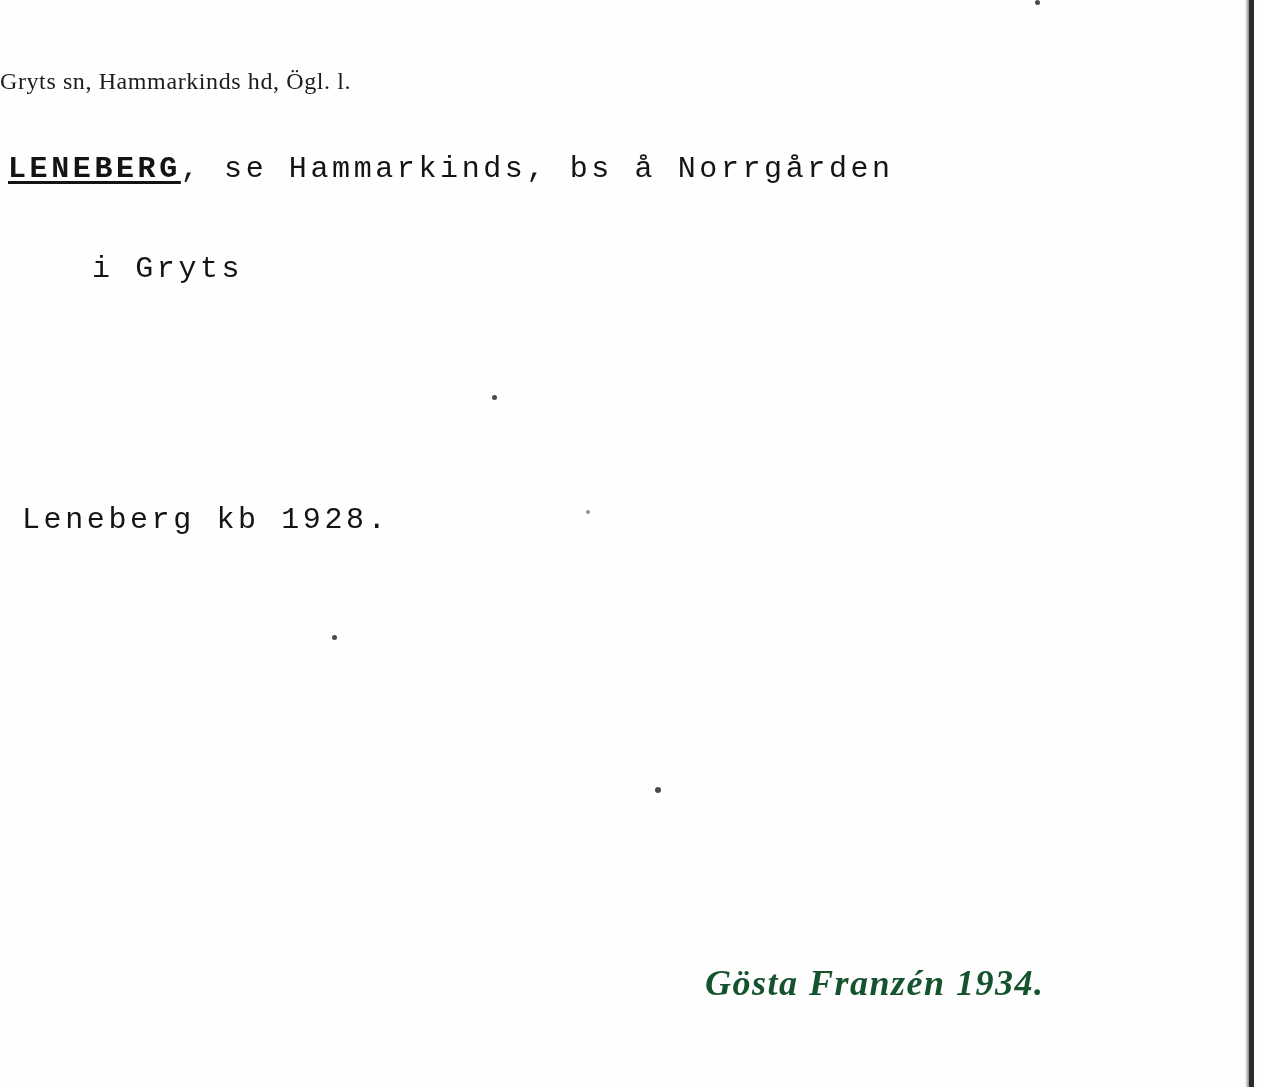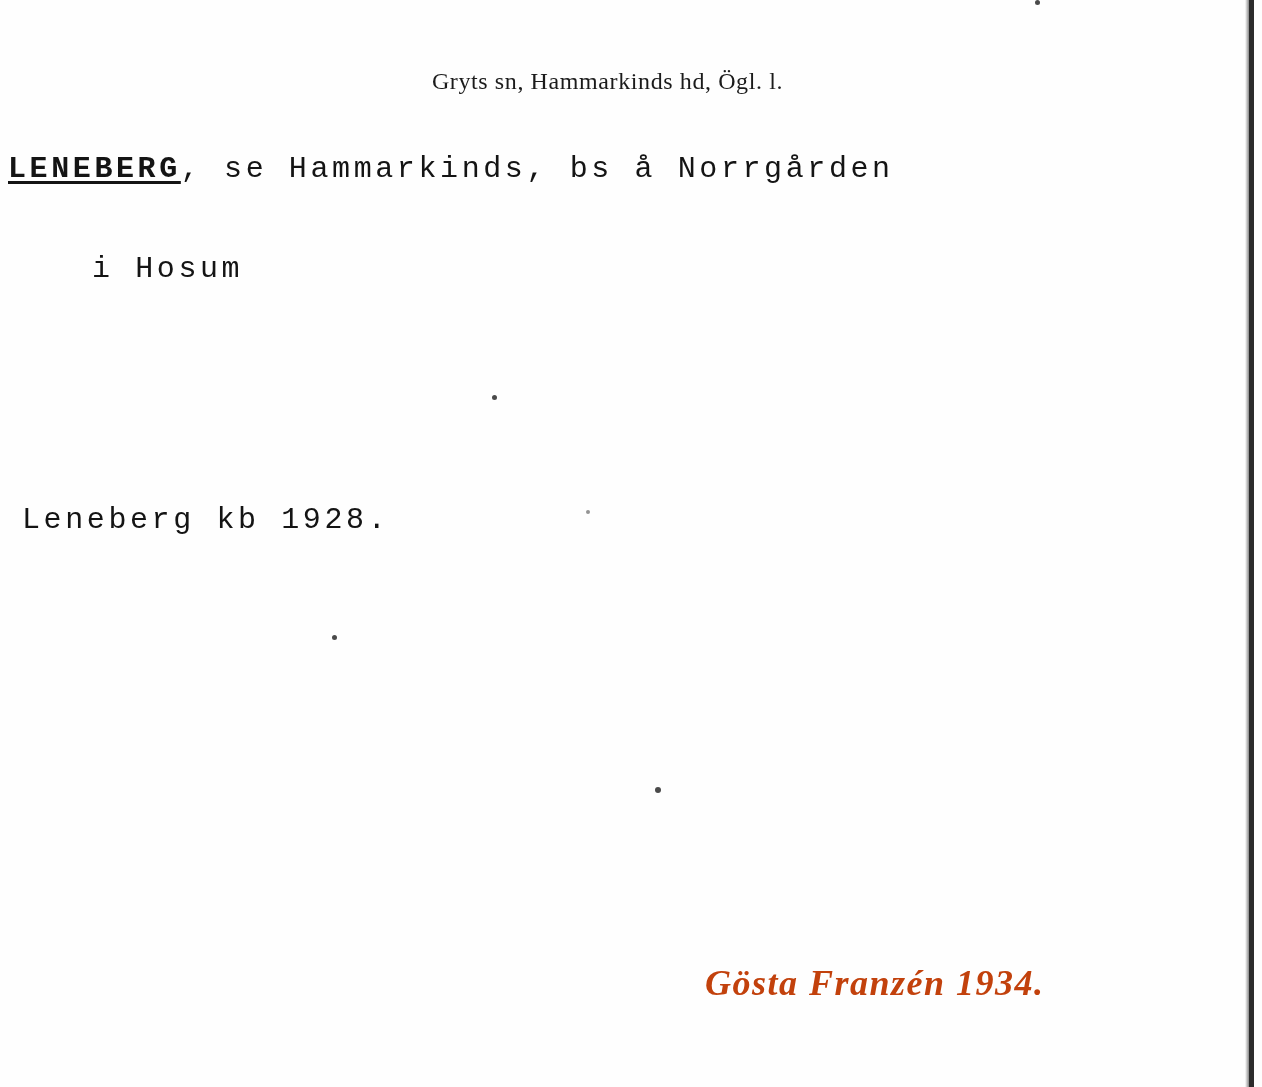--- a/index.html
+++ b/index.html
@@ -43,21 +43,21 @@
     height: 1087px;
     background: linear-gradient(to left, rgba(40,40,40,0.55), rgba(255,255,255,0));
   }
 
   
   .header-line {
     position: absolute;
     left: 0;
     top: 62px;
     width: 1215px;
-    text-align: center;
+    text-align: left;
     font-family: "Liberation Serif", serif;
     font-size: 30px;
     letter-spacing: 1.2px;
     color: #1b1b1b;
     white-space: nowrap;
   }
   .header-line .sm {
     font-size: 24px;
     letter-spacing: 0.6px;
   }
@@ -108,39 +108,39 @@
   
   .signature {
     position: absolute;
     left: 705px;
     top: 962px;
     font-family: "Liberation Serif", serif;
     font-style: italic;
     font-weight: bold;
     font-size: 36px;
     letter-spacing: 1.5px;
-    color: #c2410c;
+    color: #14532d;
     white-space: nowrap;
   }
 </style>
 </head>
 <body>
 
 <div id="card">
 
   <div class="card-edge"></div>
   <div class="card-edge-soft"></div>
 
   <div class="header-line">
     <span class="sm">Gryts sn, Hammarkinds hd, Ögl. l.</span>
   </div>
 
   <div class="tw entry-line1"><span class="headword">LENEBERG</span><span>, se Hammarkinds, bs å Norrgården</span></div>
 
-  <div class="tw entry-line2">i Hosum</div>
+  <div class="tw entry-line2">i Gryts</div>
 
   <div class="tw source-line">Leneberg kb 1928.</div>
 
   <div class="speck speck-1"></div>
   <div class="speck speck-2"></div>
   <div class="speck speck-3"></div>
   <div class="speck speck-4"></div>
   <div class="speck speck-5"></div>
 
   <div class="signature">Gösta Franzén 1934.</div>

